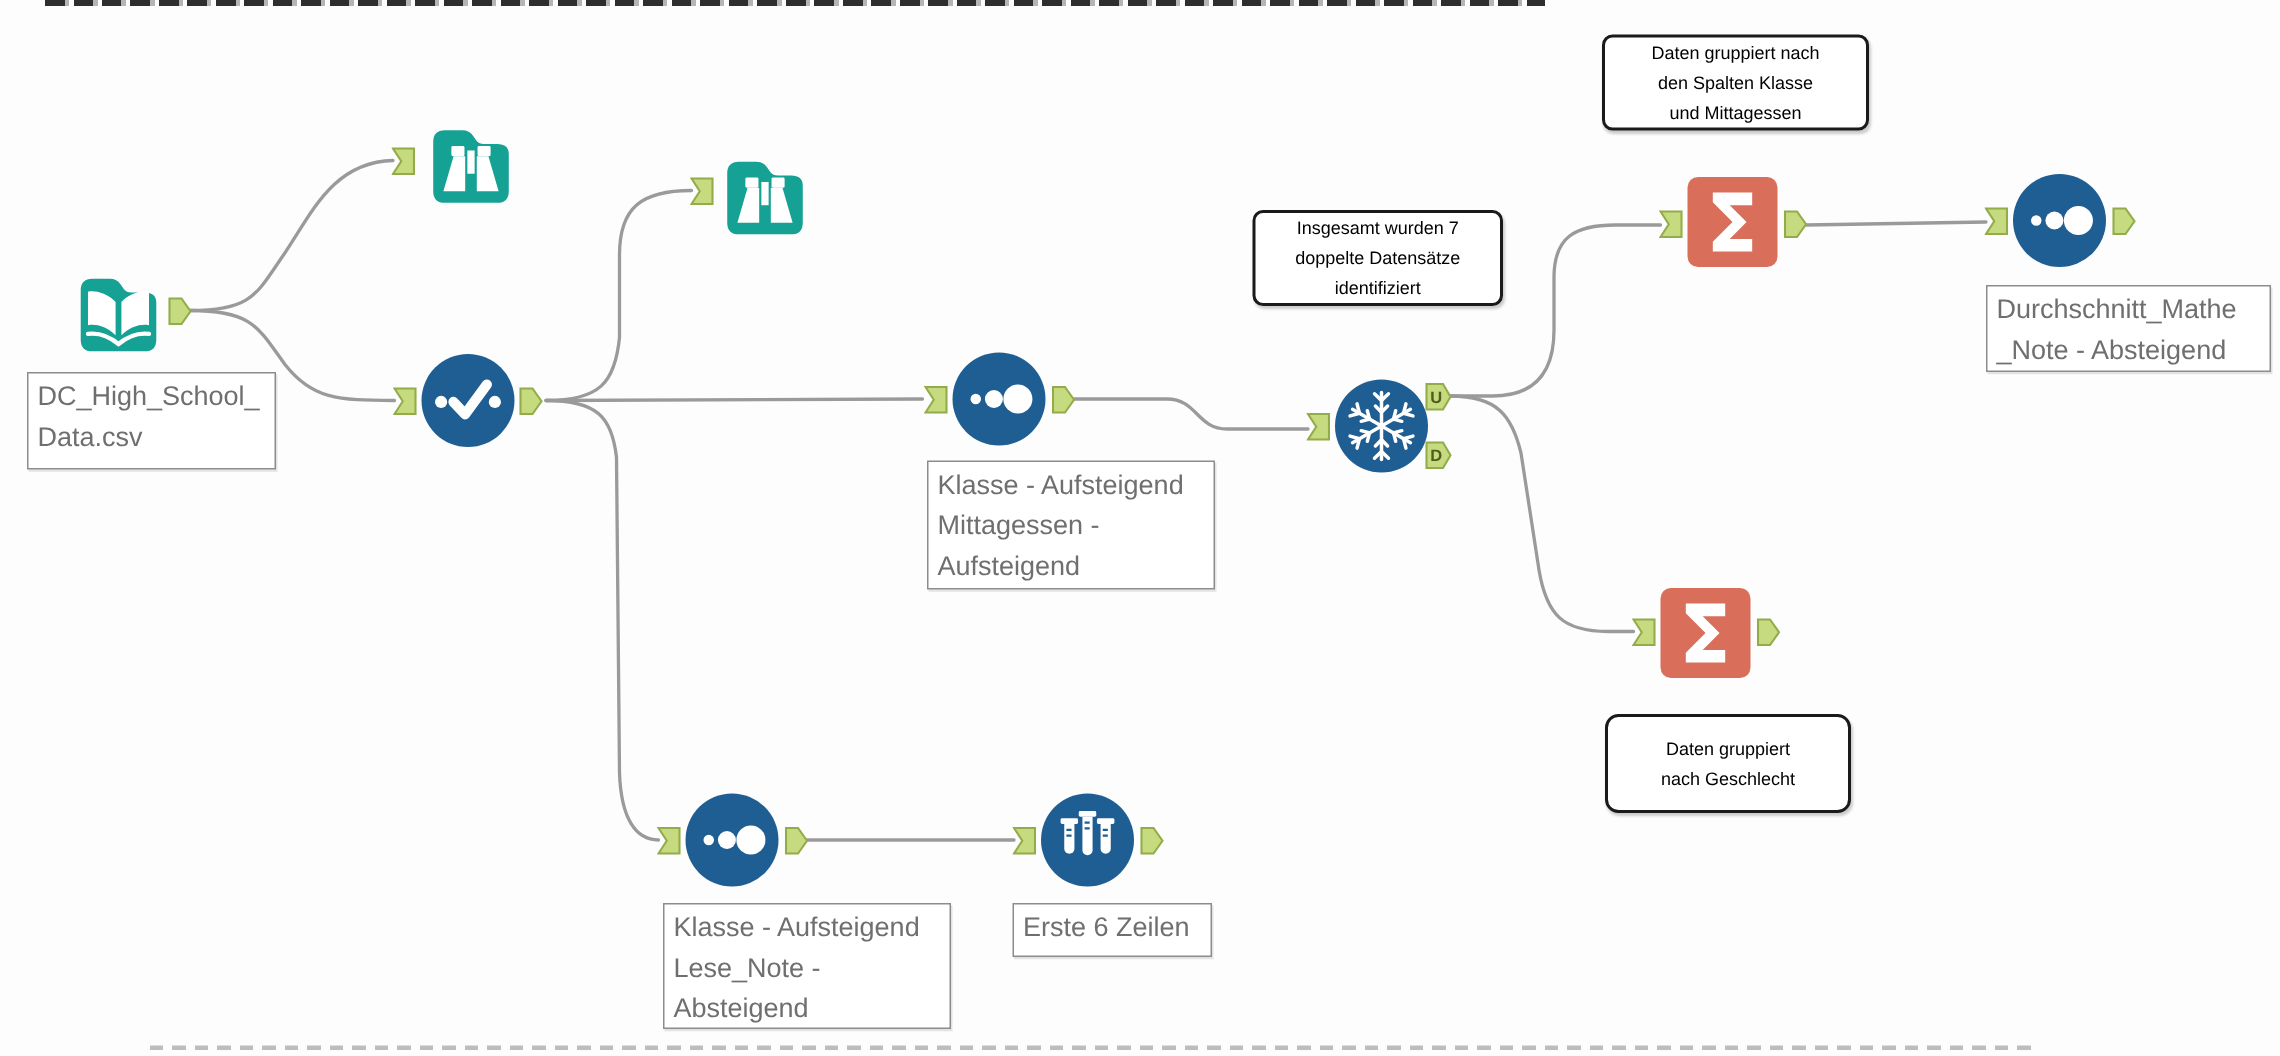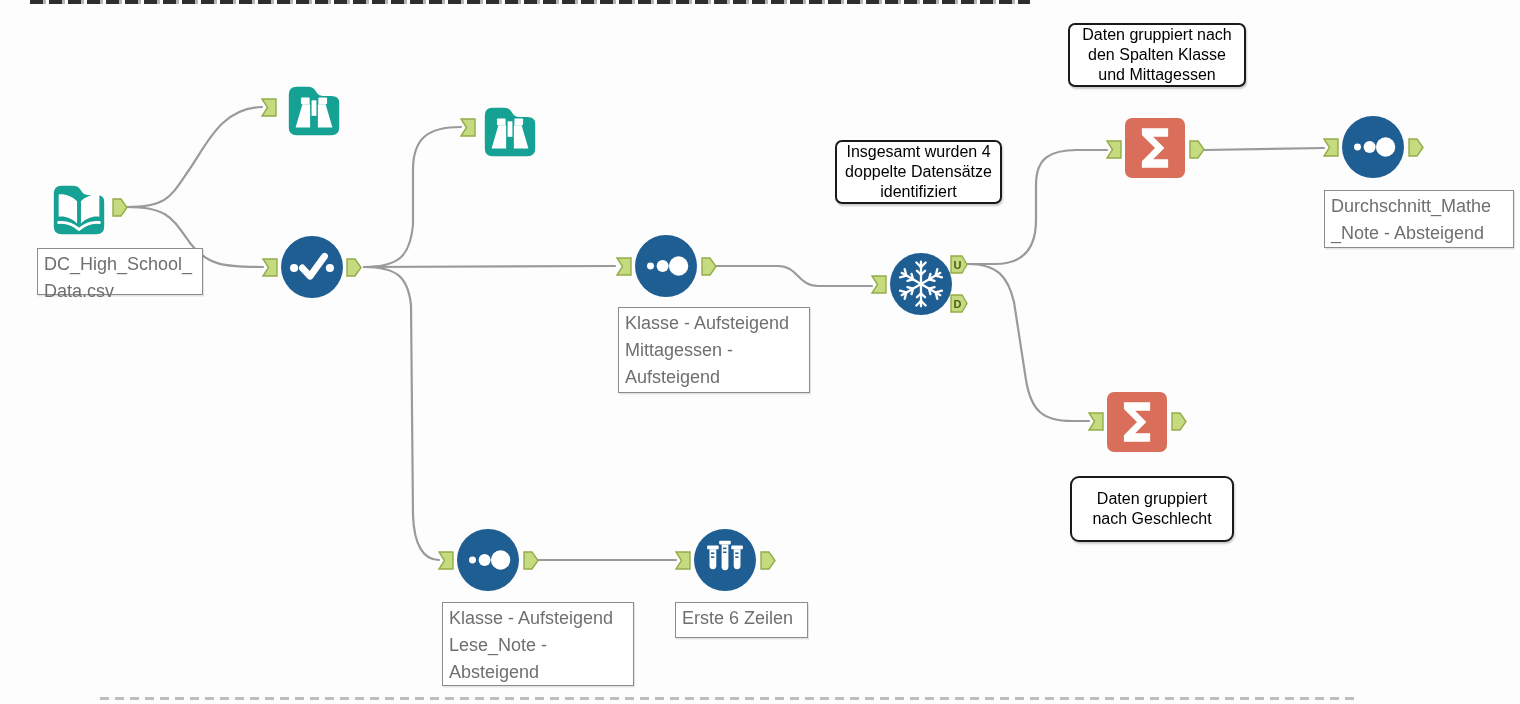--- a/index.html
+++ b/index.html
@@ -48,21 +48,21 @@
     padding:2px 6px 1px 6px;
     white-space:pre-line;box-sizing:border-box;
     box-shadow:1px 1.5px 0 rgba(0,0,0,.10);
   }
   
   .annotation{
     position:absolute;background:#fff;
     border:2px solid var(--annotation-border,#1A1A1A);
     border-radius:7px;
     color:var(--annotation-text,#000);
-    font-size:16px;line-height:20px;
+    font-size:12px;line-height:20px;
     display:flex;align-items:center;justify-content:center;
     text-align:center;white-space:pre-line;box-sizing:border-box;
     padding:2px 4px;
     box-shadow:1px 2px 2px rgba(0,0,0,.20);
   }
   
   .edge-top{
     position:absolute;top:0;left:30px;width:1000px;height:4px;
     background:repeating-linear-gradient(90deg,#2e2e2e 0 13px,rgba(46,46,46,.35) 13px 16px,transparent 16px 19px);
   }
@@ -195,21 +195,21 @@
 
   <div class="node" style="left:48px;top:178px">
     <svg class="tile" width="62" height="62" viewBox="0 0 64 64">
       <use href="#tile-folder"></use>
         <use href="#ic-input"></use>
     </svg>
   </div>
   <svg class="anchor" style="left:112px;top:198px" width="16" height="19" viewBox="0 0 16 19">
     <polygon points="1,1 9,1 15,9.5 9,18 1,18"></polygon>
   </svg>
-  <div class="tool-label" style="left:37px;top:248px;width:166px;height:47px">DC_High_School_
+  <div class="tool-label" style="left:18px;top:248px;width:166px;height:65px">DC_High_School_
 Data.csv</div>
 
   <div class="node" style="left:283px;top:79px">
     <svg class="tile" width="62" height="62" viewBox="0 0 64 64">
       <use href="#tile-folder"></use>
         <use href="#ic-browse"></use>
     </svg>
   </div>
   <svg class="anchor" style="left:261px;top:98px" width="16" height="19" viewBox="0 0 16 19">
     <polygon points="1,1 15,1 15,18 1,18 6.5,9.5"></polygon>
@@ -331,19 +331,19 @@
     <polygon points="1,1 15,1 15,18 1,18 6.5,9.5"></polygon>
   </svg>
   <svg class="anchor" style="left:760px;top:551px" width="16" height="19" viewBox="0 0 16 19">
     <polygon points="1,1 9,1 15,9.5 9,18 1,18"></polygon>
   </svg>
   <div class="tool-label" style="left:675px;top:602px;width:133px;height:36px">Erste 6 Zeilen</div>
 
   <div class="annotation" style="left:1068px;top:23px;width:178px;height:64px">Daten gruppiert nach
 den Spalten Klasse
 und Mittagessen</div>
-  <div class="annotation" style="left:835px;top:140px;width:167px;height:64px">Insgesamt wurden 4
+  <div class="annotation" style="left:835px;top:140px;width:167px;height:64px">Insgesamt wurden 7
 doppelte Datensätze
 identifiziert</div>
   <div class="annotation" style="left:1070px;top:476px;width:164px;height:66px;border-radius:9px">Daten gruppiert
 nach Geschlecht</div>
 
 </div>
 
 </body></html>

